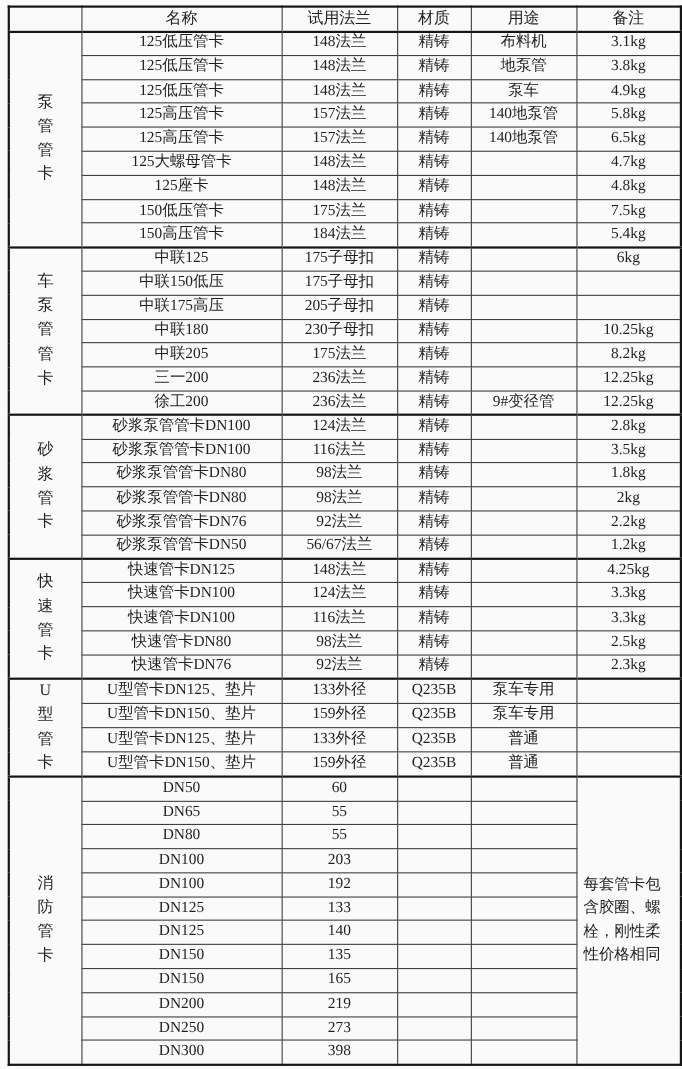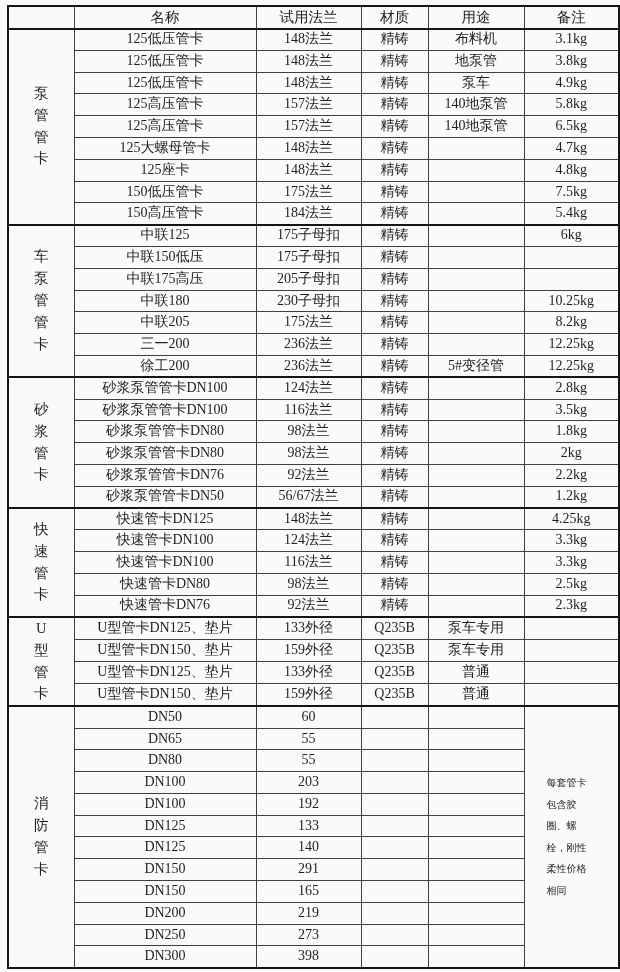--- a/index.html
+++ b/index.html
@@ -48,23 +48,23 @@
     font-size: 14.5px;
     padding: 0;
   }
   #price-table td.glabel div {
     line-height: 21.8px;
     text-align: center;
   }
   #price-table td.remark-merged {
     white-space: normal;
     text-align: left;
-    padding: 2px 22px;
+    padding: 2px 6px;
     line-height: 21.5px;
-    font-size: 10px;
+    font-size: 14px;
     word-break: break-all;
   }
 </style>
 </head>
 <body>
 
 <table id="price-table">
   <colgroup>
     <col style="width:66px">
     <col style="width:182px">
@@ -197,21 +197,21 @@
         <td>三一200</td>
         <td>236法兰</td>
         <td>精铸</td>
         <td></td>
         <td>12.25kg</td>
       </tr>
       <tr>
         <td>徐工200</td>
         <td>236法兰</td>
         <td>精铸</td>
-        <td>5#变径管</td>
+        <td>9#变径管</td>
         <td>12.25kg</td>
       </tr>
       <tr class="group-start">
         <td class="glabel" rowspan="6">
           <div>砂</div>
           <div>浆</div>
           <div>管</div>
           <div>卡</div>
         </td>
         <td>砂浆泵管管卡DN100</td>
@@ -374,21 +374,21 @@
         <td></td>
       </tr>
       <tr>
         <td>DN125</td>
         <td>140</td>
         <td></td>
         <td></td>
       </tr>
       <tr>
         <td>DN150</td>
-        <td>291</td>
+        <td>135</td>
         <td></td>
         <td></td>
       </tr>
       <tr>
         <td>DN150</td>
         <td>165</td>
         <td></td>
         <td></td>
       </tr>
       <tr>

